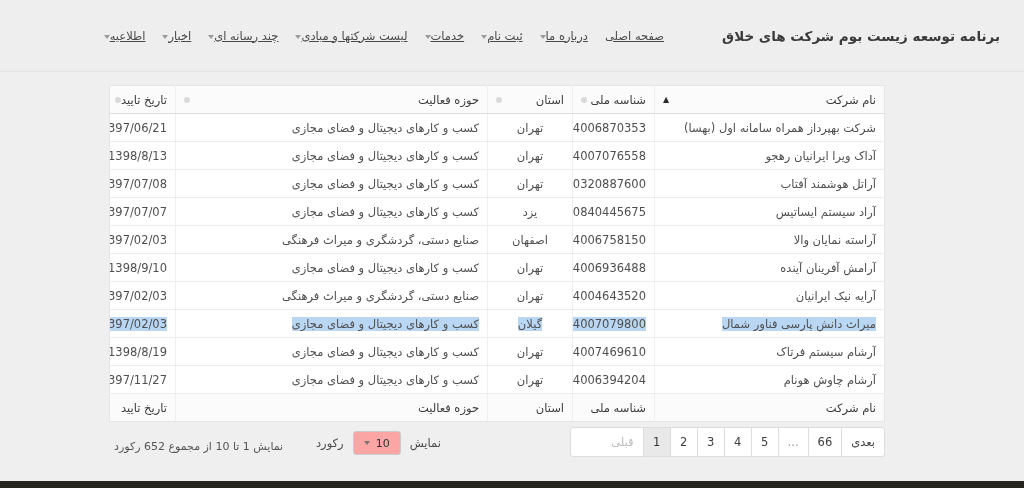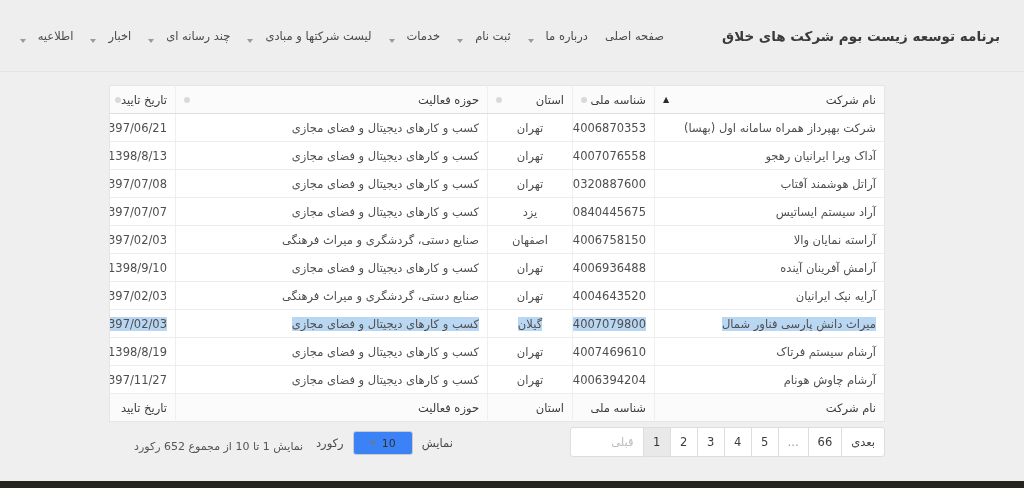--- a/index.html
+++ b/index.html
@@ -20,21 +20,21 @@
     display:flex; align-items:center;
     padding:0 14px 0 18px;
   }
   .brand { display:flex; flex-direction:column; align-items:center; width:62px; }
   .brand svg { display:block; }
   .brand-cap1 { font-size:5px; color:#8a8a8a; margin-top:1px; white-space:nowrap; }
   .brand-cap2 { font-size:7.5px; color:#f7a600; font-weight:bold; white-space:nowrap; }
   .site-title { font-size:13.5px; font-weight:600; color:#3b3b3b; margin-right:10px; white-space:nowrap;text-align:right; }
 
   .nav { display:flex; align-items:center; gap:17px; margin-right:58px; }
-  .nav-item { display:flex; align-items:flex-end; gap:12px; font-size:11.5px; color:#4a4a4a; cursor:pointer; white-space:nowrap; }
+  .nav-item { display:flex; align-items:center; gap:0; font-size:11.5px; color:#4a4a4a; cursor:pointer; white-space:nowrap;text-decoration:underline; }
   .caret { width:0; height:0; border-left:3.5px solid transparent; border-right:3.5px solid transparent; border-top:4px solid #9a9a9a; margin-top:2px; }
 
   
   .table-wrap { position:absolute; top:85px; left:110px; width:775px; }
   table { width:775px; border-collapse:collapse; table-layout:fixed; background:#fff; border:1px solid #e5e5e5; }
   col.c-name{width:230px} col.c-id{width:82px} col.c-prov{width:85px} col.c-field{width:312px} col.c-date{width:66px}
   th, td {
     height:28px; font-size:11.5px; font-weight:normal;
     padding:0 8px; border-left:1px solid #efefef; border-bottom:1px solid #ececec;
     white-space:nowrap; overflow:hidden;
@@ -43,24 +43,24 @@
   thead th { background:#fbfbfb; color:#3c3c3c; border-bottom:1px solid #dedede; }
   tfoot td { background:#fbfbfb; color:#3c3c3c; border-top:1px solid #dedede; border-bottom:none; }
   td { color:#4f4f4f; }
   .cell-flex { display:flex; align-items:center; justify-content:space-between; }
   .sort-dot { width:6px; height:6px; border-radius:50%; background:#d9d9d9; flex:0 0 auto; }
   .sort-asc { font-size:8px; color:#2b2b2b; flex:0 0 auto; }
   .al-center { text-align:center; }
   .hl { background:#b9d6f3; }
 
   
-  .info-text { position:absolute; top:440px; left:114px; font-size:11px; color:#555; direction:rtl;margin-left:20px; }
+  .info-text { position:absolute; top:440px; left:114px; font-size:11px; color:#555; direction:rtl; }
   .pagesize { position:absolute; top:431px; left:316px; display:flex; align-items:center; gap:9px; font-size:11.5px; color:#4a4a4a; }
   .size-select {
-    width:60px; height:24px; background:#3b82f6; border:1px solid #ccc; border-radius:3px;
+    width:48px; height:24px; background:#fca5a5; border:1px solid #ccc; border-radius:3px;
     display:flex; align-items:center; justify-content:center; gap:6px; font-size:11px; color:#333; cursor:pointer;
   }
   .size-caret { width:0; height:0; border-left:3.5px solid transparent; border-right:3.5px solid transparent; border-top:4px solid #777; }
 
   .pagination { position:absolute; top:427px; right:139px; display:flex; direction:rtl; list-style:none; }
   .page-btn {
     min-width:28px; height:30px; padding:0 9px;
     background:#fff; border:1px solid #ddd; margin-left:-1px;
     display:flex; align-items:center; justify-content:center;
     font-size:11.5px; color:#3d3d3d; cursor:pointer;

